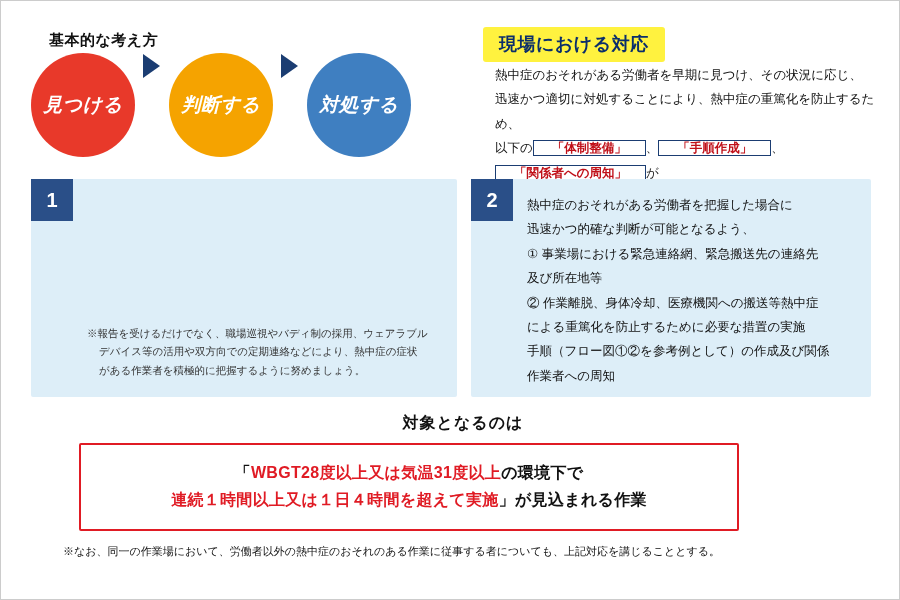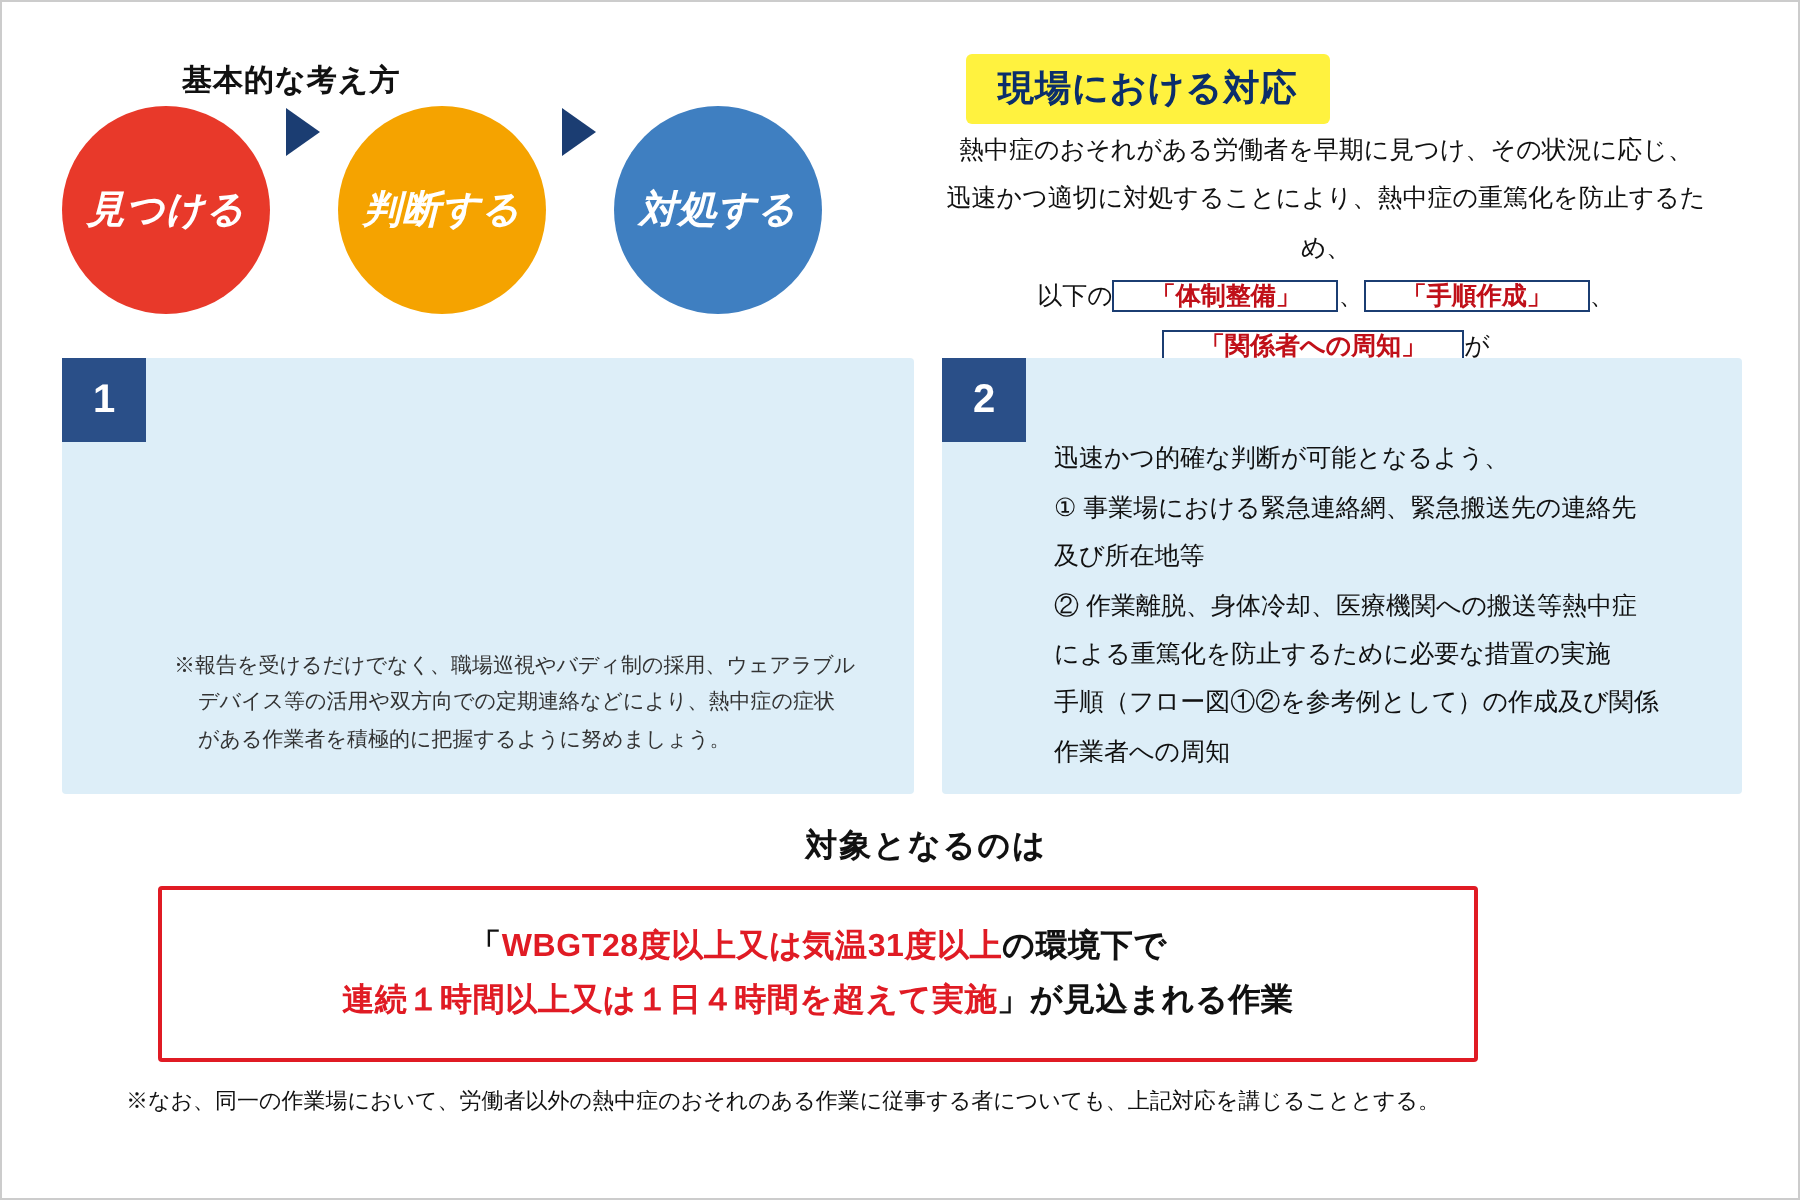--- a/index.html
+++ b/index.html
@@ -16,21 +16,20 @@
     width: 900px; height: 600px;
     border: 1px solid #cccccc;
     background: #ffffff;
   }
 
   
   .basic-title {
     position: absolute; left: 48px; top: 30px;
     font-size: 15px; font-weight: bold; color: #111;
     letter-spacing: 0.5px;
-    margin-left: 42px;
   }
   .circles {
     position: absolute; left: 30px; top: 52px;
     width: 430px; height: 120px;
     display: flex; align-items: flex-start; font-style: italic;
   }
   .circle {
     width: 104px; height: 104px; border-radius: 50%;
     display: flex; align-items: center; justify-content: center;
     color: #ffffff; font-weight: bold; font-size: 19px;
@@ -56,25 +55,24 @@
   
   .genba-badge {
     position: absolute; left: 482px; top: 26px;
     background: #fff23f;
     padding: 5px 16px 6px 16px;
     border-radius: 3px;
     font-size: 18px; font-weight: bold; color: #0b2e6b;
     letter-spacing: 0.5px;
   }
   .genba-body {
-    position: absolute; left: 460px; top: 62px;
+    position: absolute; left: 494px; top: 62px;
     width: 404px;
     font-size: 12.5px; line-height: 1.95;
     color: #111;
-    text-align: center;
   }
   .genba-body .hl {
     border: 1px solid #1b3d72;
     padding: 0 18px;
     color: #c01019;
     font-weight: bold;
     white-space: nowrap;
   }
 
   
@@ -160,21 +158,21 @@
     <div class="box-note">
       <span>※報告を受けるだけでなく、職場巡視やバディ制の採用、ウェアラブル</span>
       <span class="ind">デバイス等の活用や双方向での定期連絡などにより、熱中症の症状</span>
       <span class="ind">がある作業者を積極的に把握するように努めましょう。</span>
     </div>
   </div>
 
   <div class="box" id="box2">
     <div class="num">2</div>
     <div class="box-main">
-      <br>
+      <span>熱中症のおそれがある労働者を把握した場合に</span><br>
       <span>迅速かつ的確な判断が可能となるよう、</span><br>
       <span>① 事業場における緊急連絡網、緊急搬送先の連絡先</span><br>
       <span>及び所在地等</span><br>
       <span>② 作業離脱、身体冷却、医療機関への搬送等熱中症</span><br>
       <span>による重篤化を防止するために必要な措置の実施</span><br>
       <span>手順（フロー図①②を参考例として）の作成及び関係</span><br>
       <span>作業者への周知</span>
     </div>
   </div>
 

